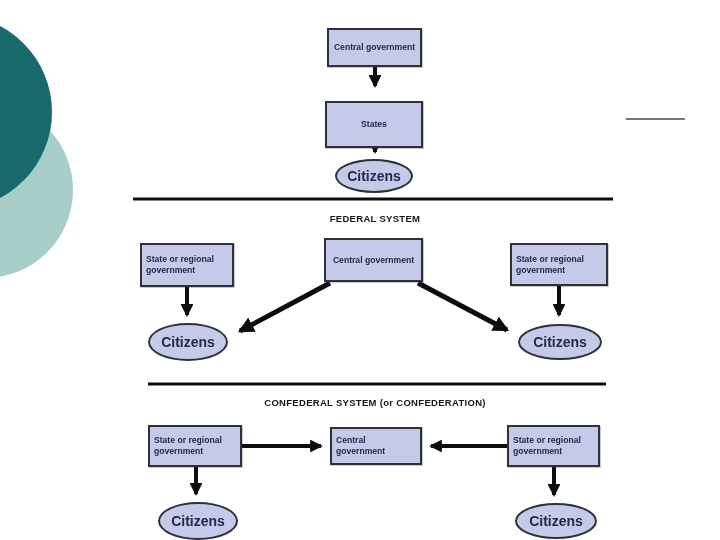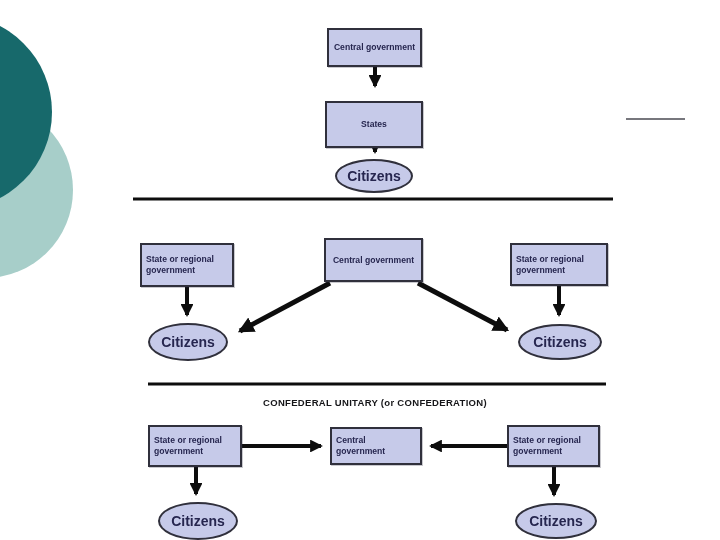--- a/index.html
+++ b/index.html
@@ -69,32 +69,33 @@
     <line class="connector" x1="554" y1="467" x2="554" y2="495" stroke-width="4" marker-end="url(#ah)"></line>
   </svg>
 
 
   <div class="gov-box" style="left:327px;top:28px;width:95px;height:39px;">Central government</div>
 
   <div class="gov-box" style="left:325px;top:93px;width:98px;height:47px;margin-top:8px;">States</div>
 
   <div class="gov-ellipse" style="left:335px;top:159px;width:78px;height:34px;">Citizens</div>
 
+  <div class="sec-title" style="left:295px;top:213px;width:160px;">FEDERAL SYSTEM</div>
 
   <div class="gov-box" style="left:140px;top:243px;width:94px;height:44px;">State or regional government</div>
 
   <div class="gov-box" style="left:324px;top:238px;width:99px;height:44px;">Central government</div>
 
   <div class="gov-box" style="left:510px;top:243px;width:98px;height:43px;">State or regional government</div>
 
   <div class="gov-ellipse" style="left:148px;top:323px;width:80px;height:38px;">Citizens</div>
 
   <div class="gov-ellipse" style="left:518px;top:324px;width:84px;height:36px;">Citizens</div>
 
-  <div class="sec-title" style="left:225px;top:397px;width:300px;">CONFEDERAL UNITARY (or CONFEDERATION)</div>
+  <div class="sec-title" style="left:225px;top:397px;width:300px;">CONFEDERAL SYSTEM (or CONFEDERATION)</div>
 
   <div class="gov-box" style="left:148px;top:425px;width:94px;height:42px;">State or regional government</div>
 
   <div class="gov-box" style="left:330px;top:427px;width:92px;height:38px;">Central government</div>
 
   <div class="gov-box" style="left:507px;top:425px;width:93px;height:42px;">State or regional government</div>
 
   <div class="gov-ellipse" style="left:158px;top:502px;width:80px;height:38px;">Citizens</div>
 
   <div class="gov-ellipse" style="left:515px;top:503px;width:82px;height:36px;">Citizens</div>

